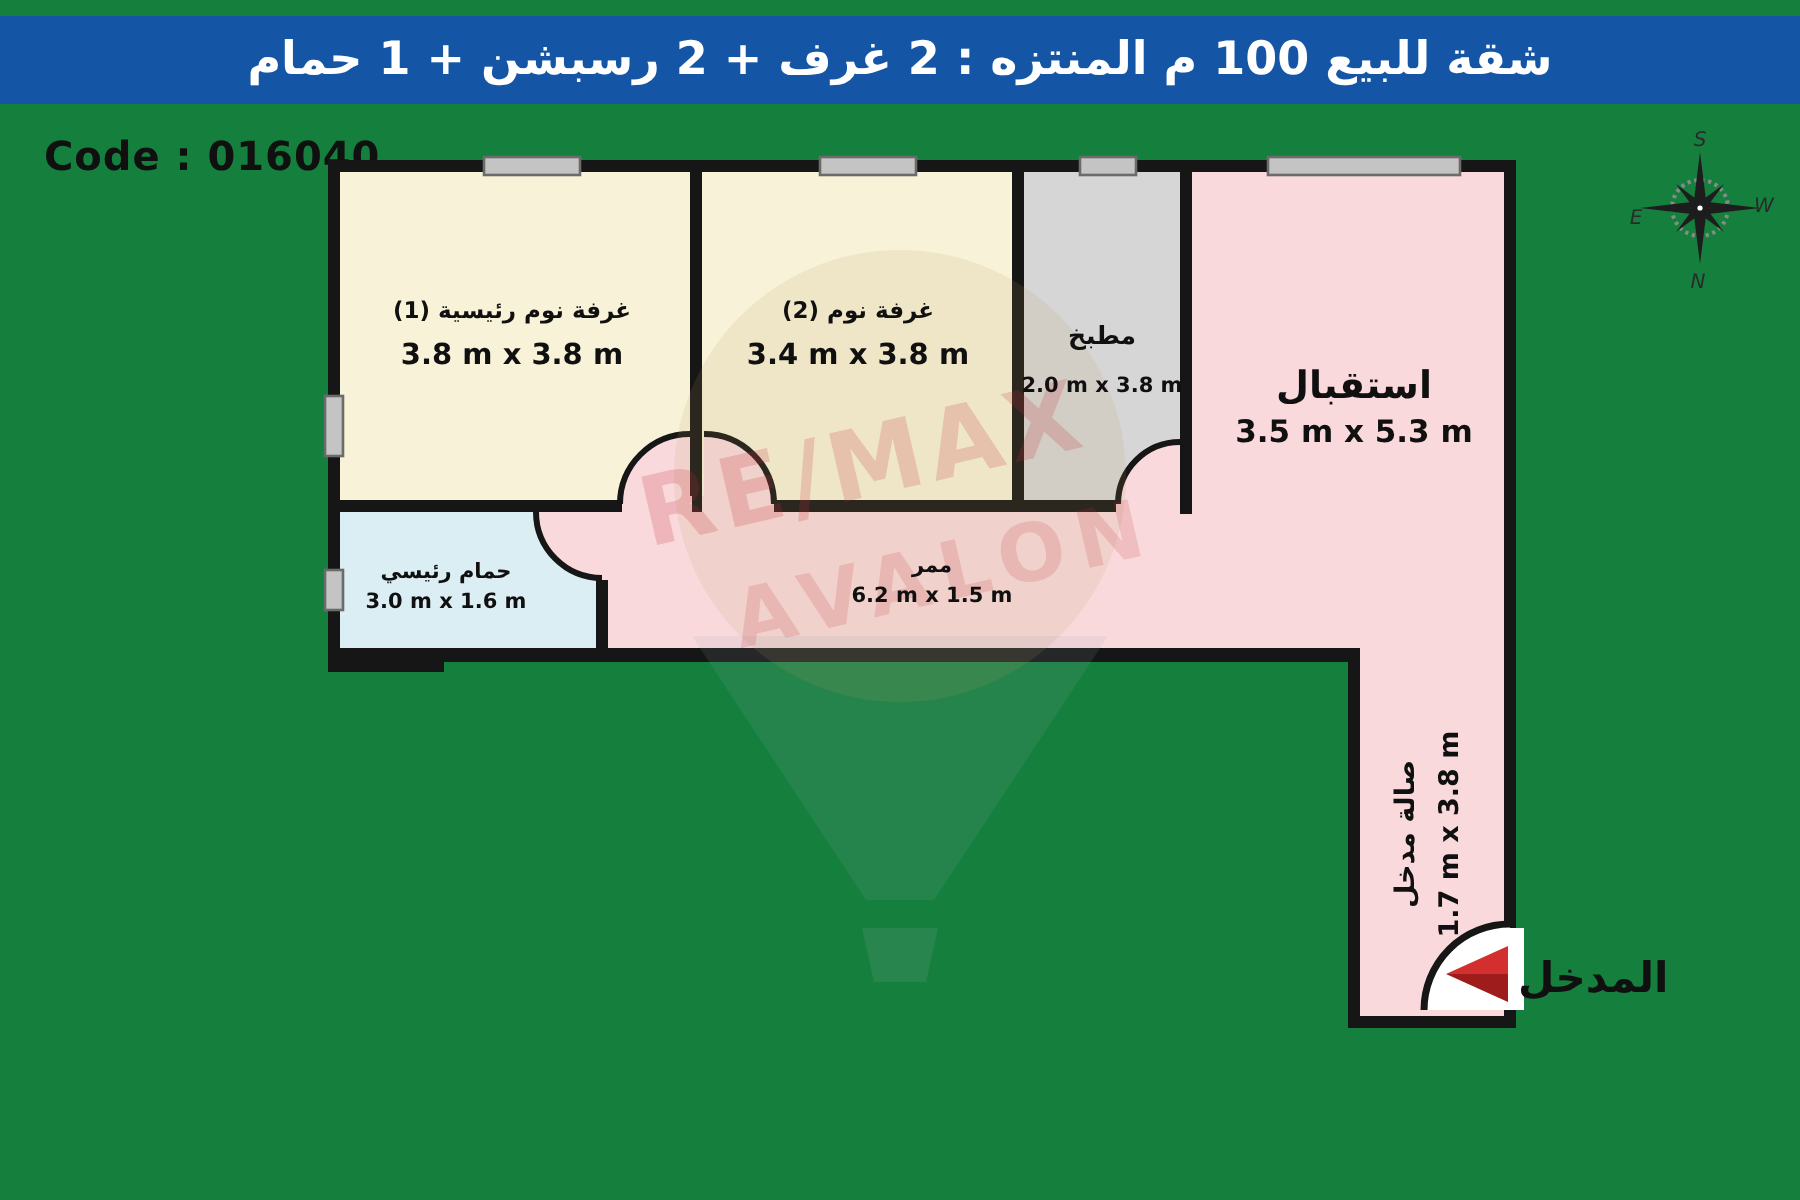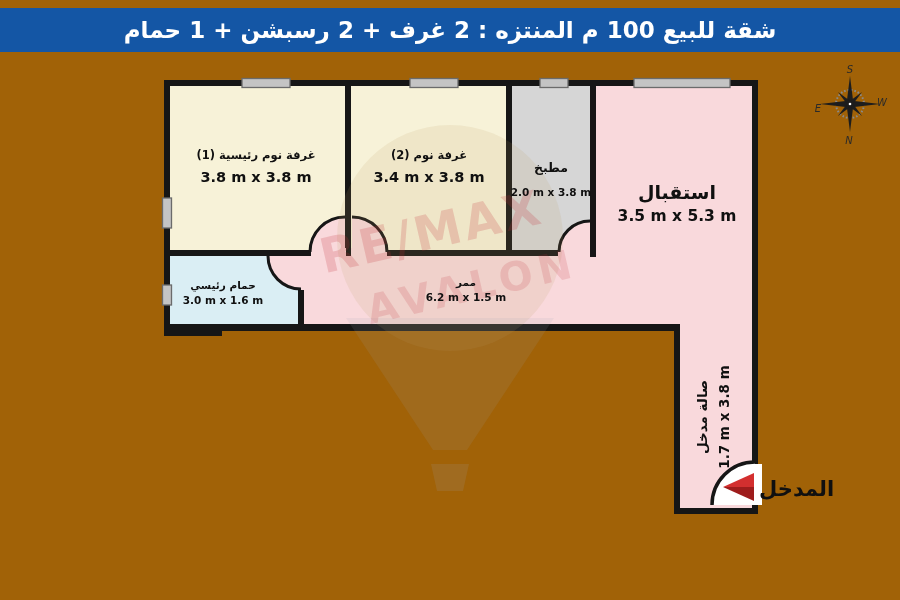--- a/index.html
+++ b/index.html
@@ -1,31 +1,32 @@
 <!DOCTYPE html>
 <html><head>
 <meta charset="utf-8">
 <style>
   html,body{margin:0;padding:0;background:#ffffff;}
-  #stage{position:relative;width:900px;height:600px;background:#a16207;overflow:hidden;
+  #stage{position:relative;width:900px;height:600px;background:#15803d;overflow:hidden;
          font-family:"DejaVu Sans",sans-serif;}
   .header{position:absolute;left:0;top:8px;width:900px;height:44px;background:#1456a5;
           color:#ffffff;font-size:23px;font-weight:bold;line-height:44px;text-align:center;}
   .code{position:absolute;left:22px;top:66px;font-size:20px;font-weight:bold;color:#101010;
         letter-spacing:0.5px;}
   svg text{font-family:"DejaVu Sans",sans-serif;}
   .rtl{direction:rtl;}
 </style>
 </head>
 <body>
 
 <div id="stage">
 
   <div class="header rtl" style="background: rgb(20, 86, 165);">شقة للبيع 100 م المنتزه : 2 غرف + 2 رسبشن + 1 حمام</div>
 
+  <div class="code">Code : 016040</div>
 
   <svg width="900" height="600" viewBox="0 0 900 600" style="position:absolute;left:0;top:0;">
 
     <path d="M167,83 H758 V512 H677 V330 H170 Z" fill="#f9d9dc"></path>
 
     <rect x="167" y="83" width="181" height="170" fill="#f7f2d8"></rect>
     <rect x="348" y="83" width="161" height="170" fill="#f7f2d8"></rect>
     <rect x="509" y="83" width="84" height="170" fill="#d6d6d6"></rect>
     <rect x="167" y="253" width="134" height="75" fill="#daeef4"></rect>
 

